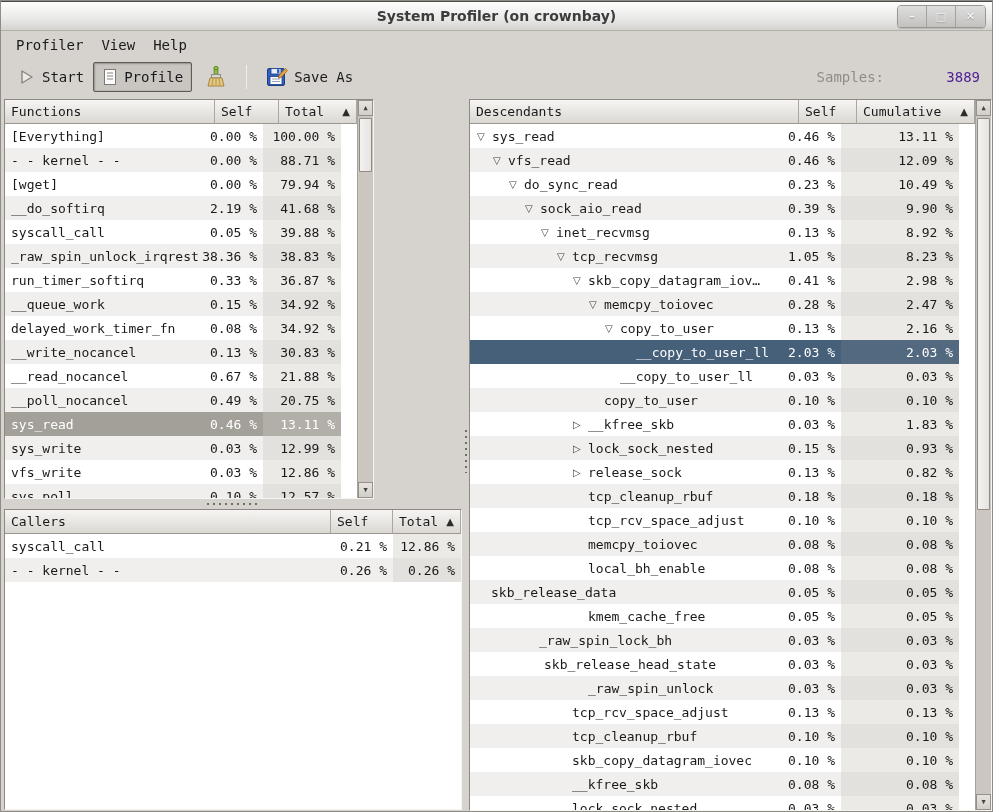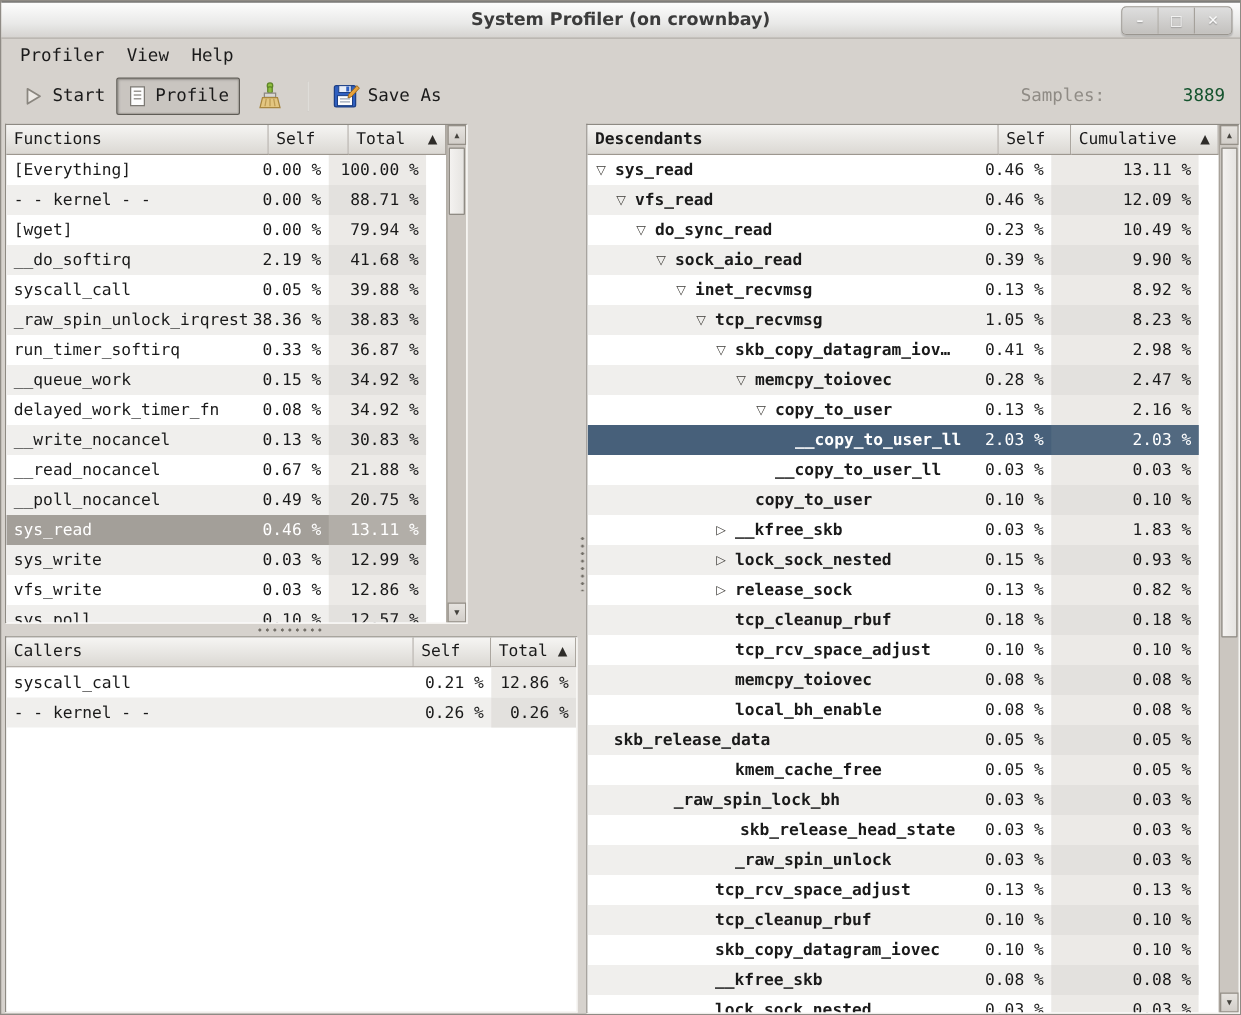--- a/index.html
+++ b/index.html
@@ -46,21 +46,21 @@
     position:absolute;left:0;top:56px;width:100%;height:40px;
     display:flex;align-items:center;padding:0 8px;font-size:14px;
   }
   .tb-btn{display:flex;align-items:center;gap:6px;padding:5px 8px;border:1px solid transparent;border-radius:2px;cursor:default;}
   .tb-btn.pressed{
     background:#c9c5c0;border:1px solid #5f5c56;
     box-shadow:inset 1px 1px 2px rgba(0,0,0,.2), inset 0 0 0 1px #bcb8b2;
   }
   .tb-sep{width:1px;height:24px;background:#a29e98;border-right:1px solid #f0eeea;margin:0 10px;}
   #samples-box{margin-left:auto;display:flex;align-items:center;padding-right:4px;color:#8f8b85;}
-  #samples-value{color:#14532d;margin-left:44px;min-width:52px;text-align:right;}
+  #samples-value{color:#4c1d95;margin-left:44px;min-width:52px;text-align:right;}
   .icon{display:inline-block;line-height:0;}
   
   .panel{
     position:absolute;background:#fff;
     border:1px solid #8e8a83;border-right-color:#f6f4f1;border-bottom-color:#f6f4f1;
     box-shadow:inset 1px 1px 0 rgba(0,0,0,.08);
   }
   #functions-panel{left:3px;top:98px;width:370px;height:400px;}
   #callers-panel{left:3px;top:508px;width:458px;height:301px;}
   #descendants-panel{left:468px;top:98px;width:523px;height:712px;}
@@ -90,21 +90,21 @@
     font-size:10px;color:#3d3b37;display:inline-flex;justify-content:flex-start;align-items:center;
   }
   .row.sel-blue .expander{color:#fff;}
   
   #functions-panel .c-name{flex:1;}
   #functions-panel .c-self{width:64px;flex:none;}
   #functions-panel .c-total{width:78px;flex:none;}
   #callers-panel .c-name{flex:1;}
   #callers-panel .c-self{width:62px;flex:none;}
   #callers-panel .c-total{width:68px;flex:none;}
-  #descendants-panel .c-name{flex:1;font-weight:bold;}
+  #descendants-panel .c-name{flex:1;}
   #descendants-panel .c-self{width:58px;flex:none;}
   #descendants-panel .c-total{width:118px;flex:none;}
   
   .scrollbar{
     position:absolute;top:0;right:0;bottom:0;width:16px;
     background:#cbc6c0;border-left:1px solid #a8a29a;
   }
   .sb-btn{
     position:absolute;left:0;width:15px;height:16px;
     background:linear-gradient(#e6e3df,#d2cec9);border:1px solid #959088;
@@ -532,21 +532,21 @@
           </div>
           <div class="row stripe">
             <div class="cell c-name" style="padding-left: 54px;">
               <span class="expander"></span>
               <span>_raw_spin_lock_bh</span>
             </div>
             <div class="cell c-self num">0.03 %</div>
             <div class="cell c-total num sortcol">0.03 %</div>
           </div>
           <div class="row">
-            <div class="cell c-name" style="padding-left: 107px;">
+            <div class="cell c-name" style="padding-left: 59px;">
               <span class="expander"></span>
               <span>skb_release_head_state</span>
             </div>
             <div class="cell c-self num">0.03 %</div>
             <div class="cell c-total num sortcol">0.03 %</div>
           </div>
           <div class="row stripe">
             <div class="cell c-name" style="padding-left: 103px;">
               <span class="expander"></span>
               <span>_raw_spin_unlock</span>

